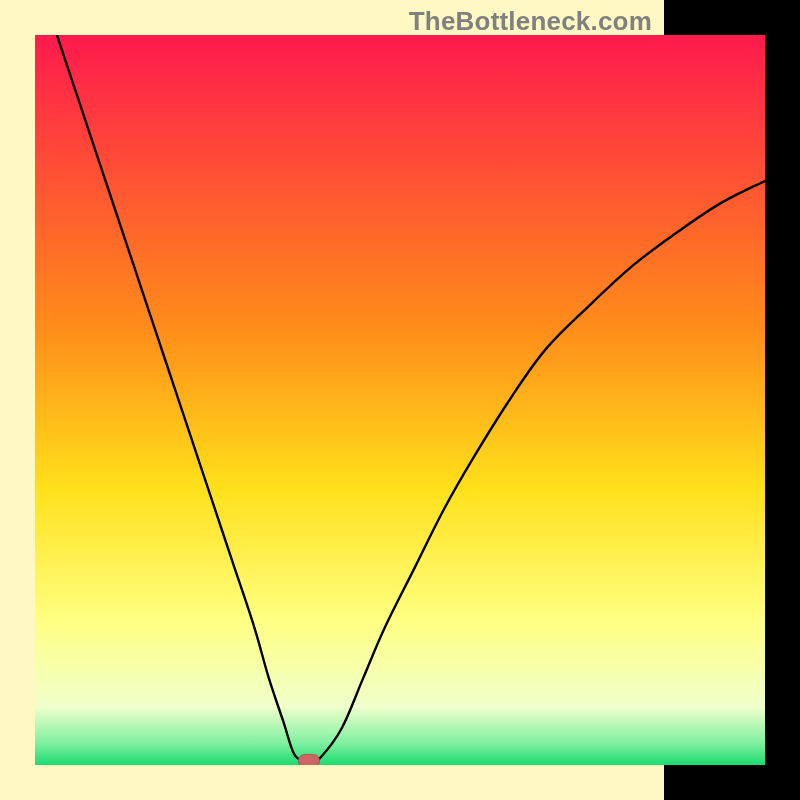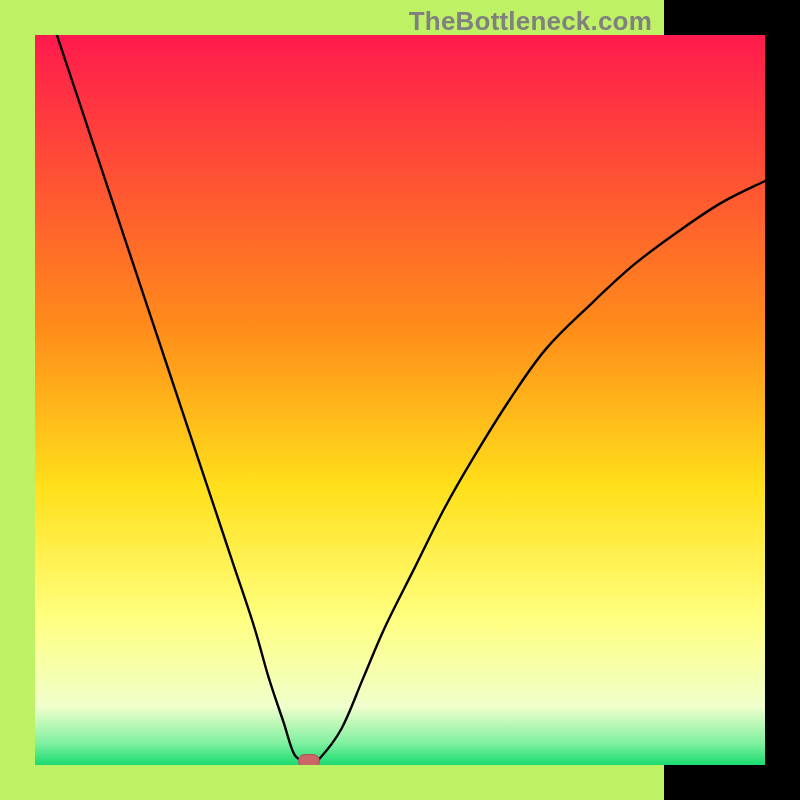--- a/index.html
+++ b/index.html
@@ -1,21 +1,21 @@
 <!DOCTYPE html>
 <html><head>
 <meta charset="utf-8">
 <style>
   * { margin: 0; padding: 0; box-sizing: border-box; }
   html, body { width: 800px; height: 800px; overflow: hidden; background: #000; }
   .frame {
     position: relative;
     width: 664px;
     height: 800px;
-    background: #bef264;
+    background: #fef9c3;
   }
   .watermark {
     position: absolute;
     top: 6px;
     right: 12px;
     font-family: Arial, Helvetica, sans-serif;
     font-size: 26px;
     font-weight: 600;
     color: #808080;
     letter-spacing: 0.2px;

